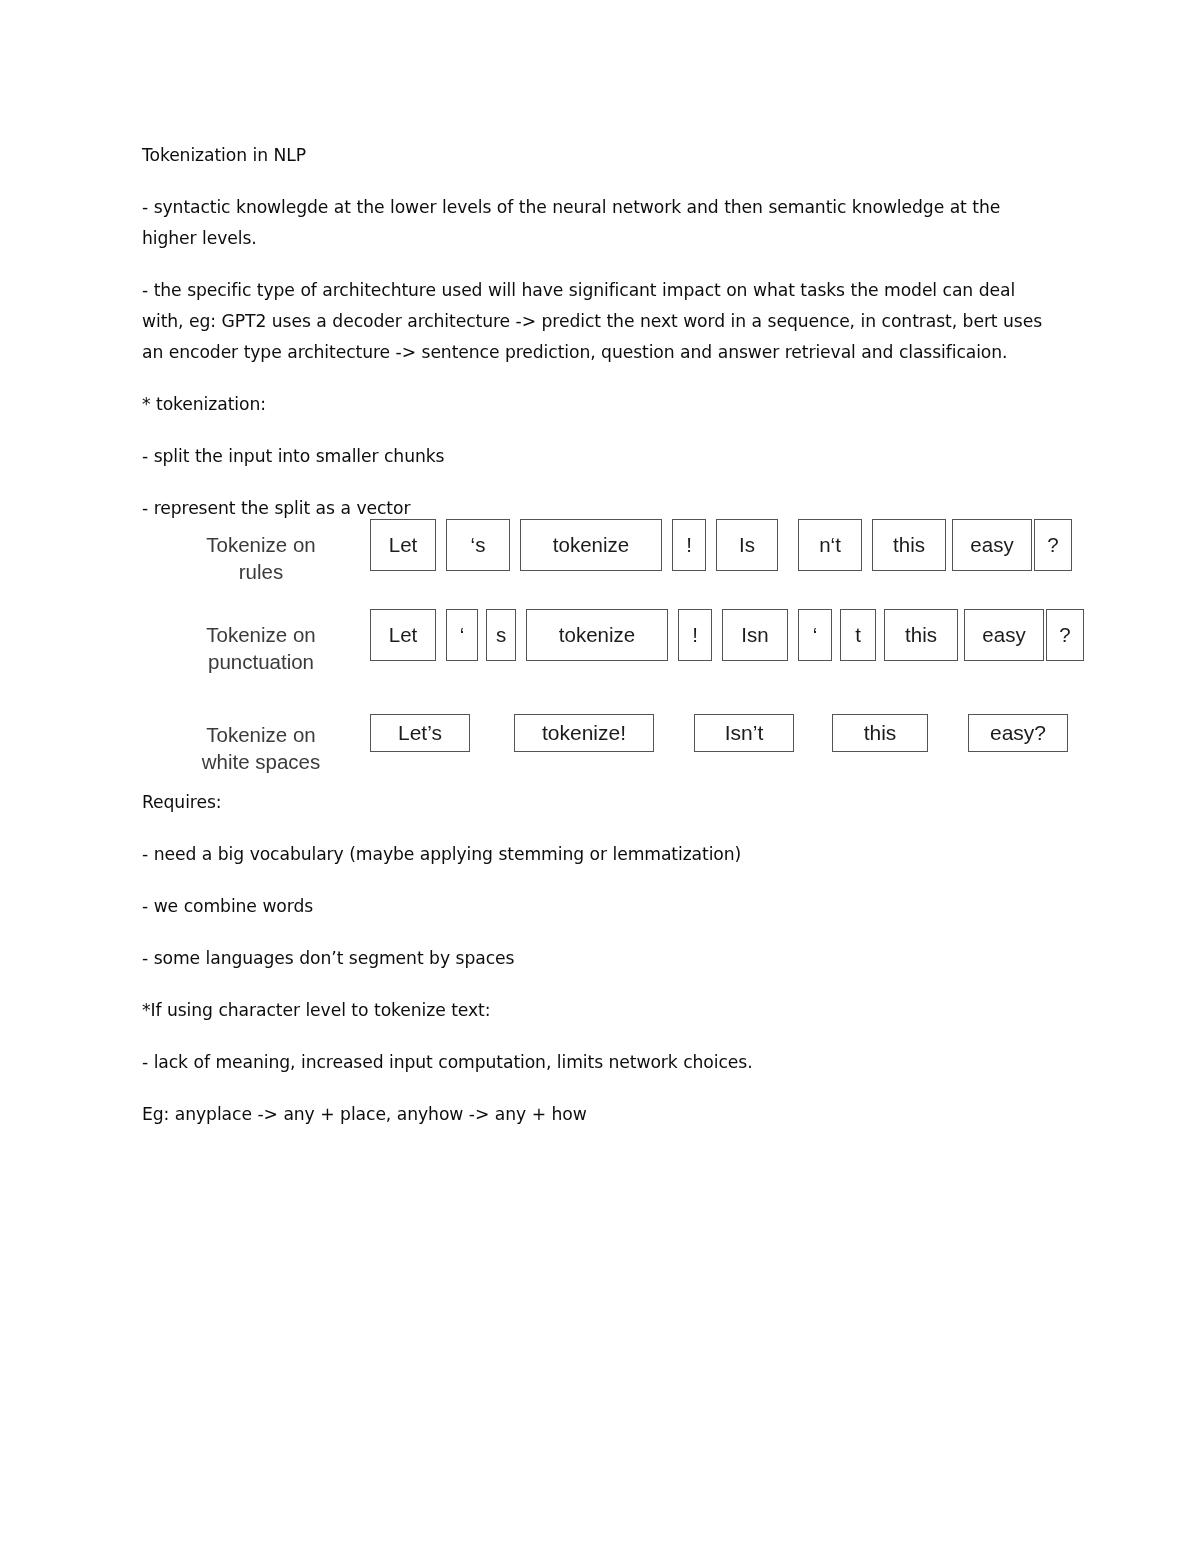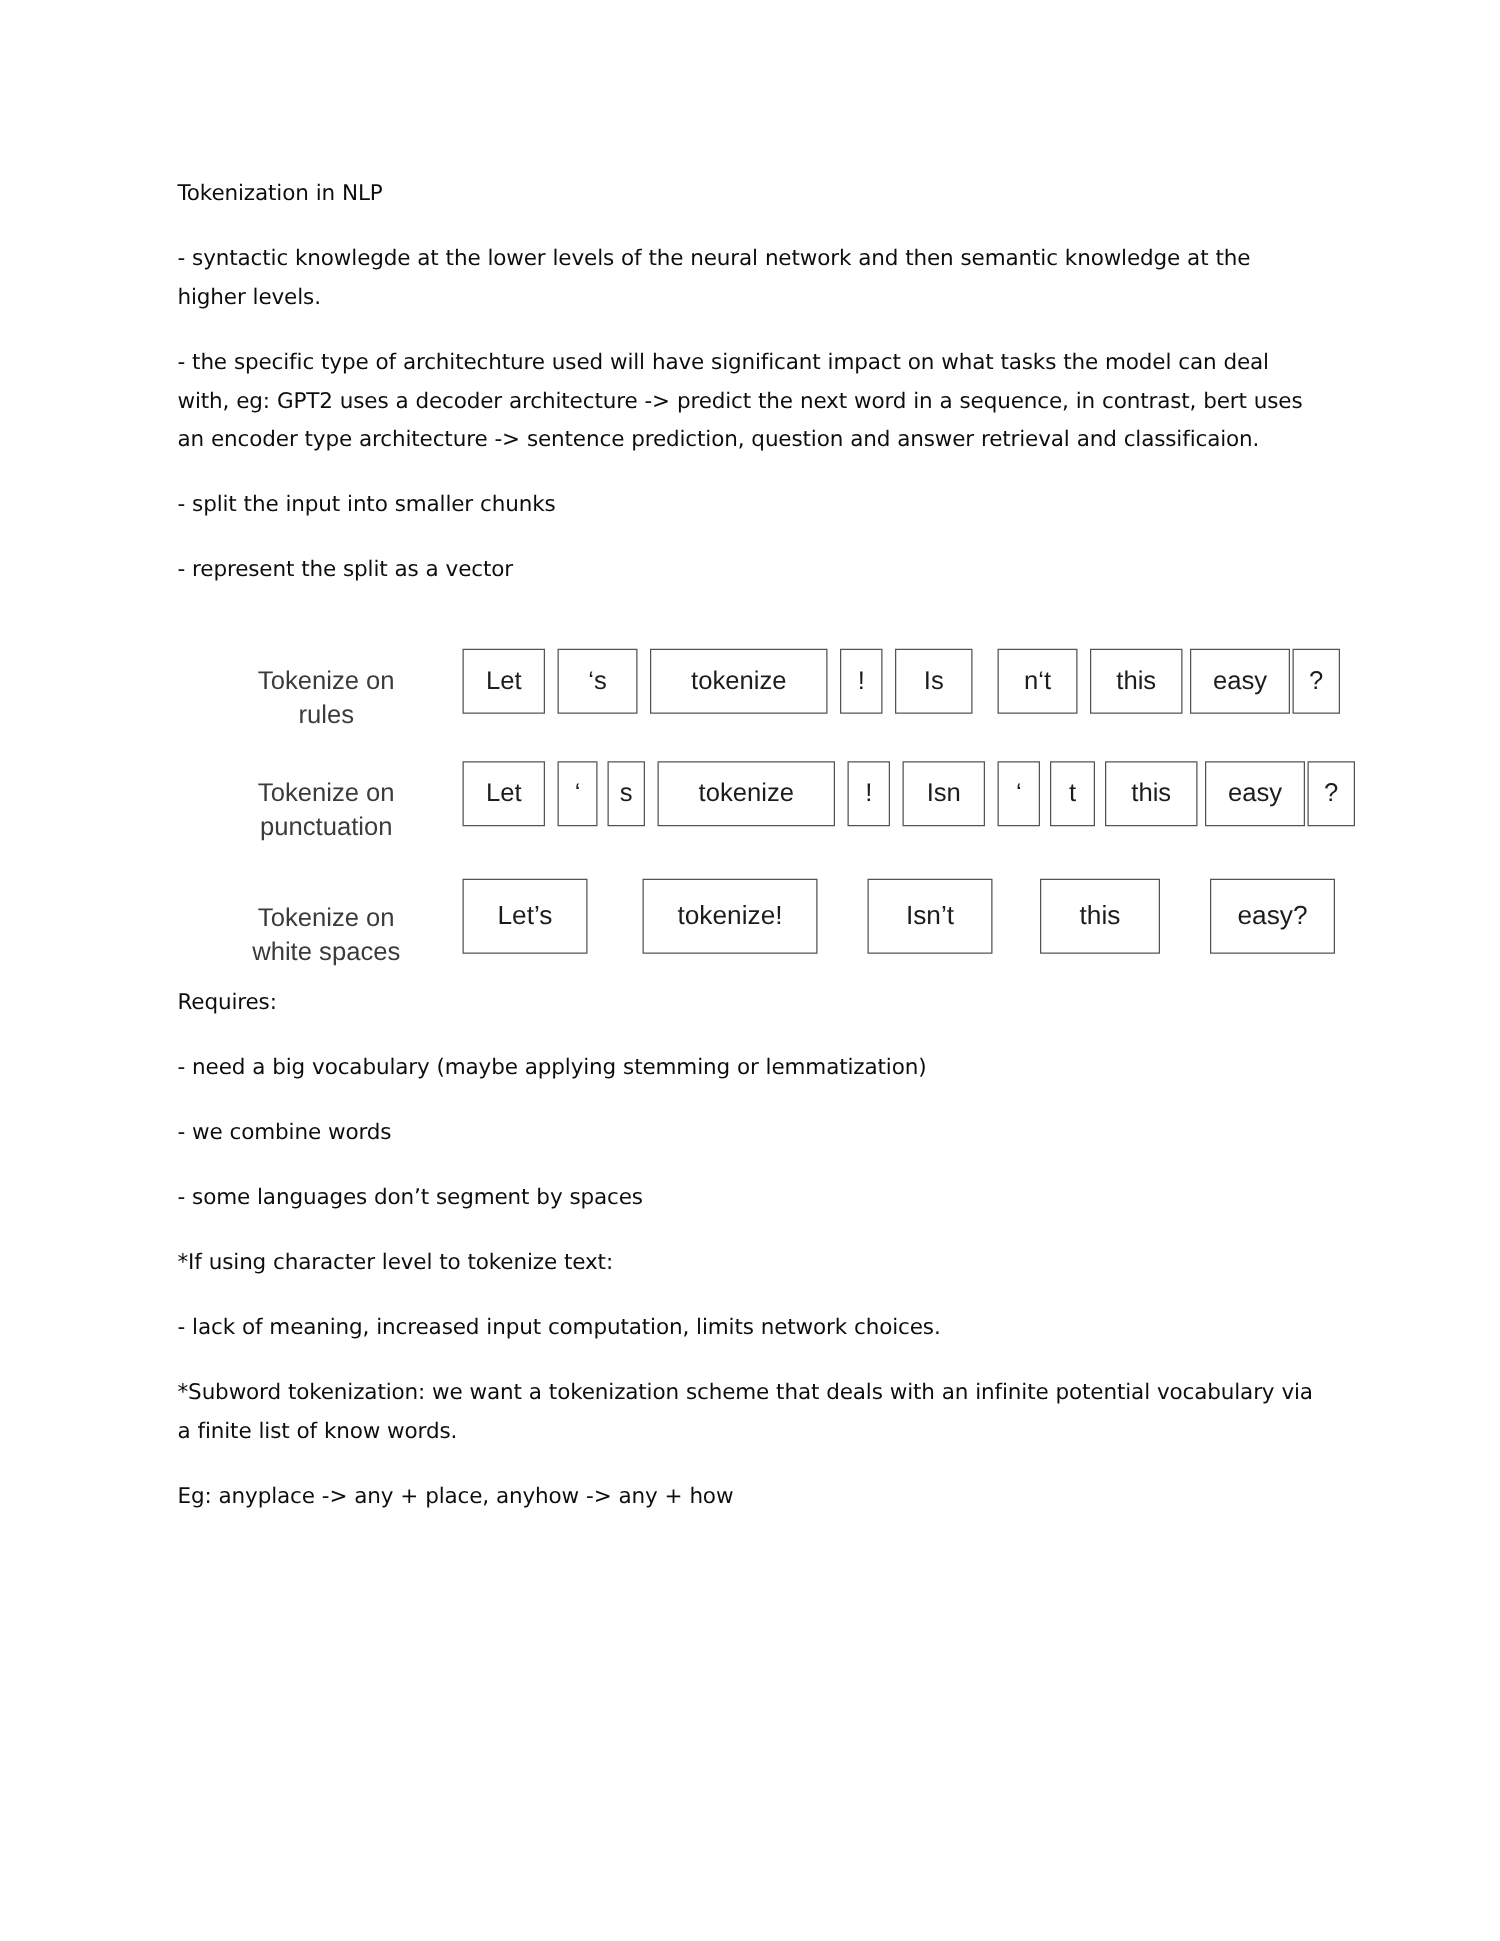--- a/index.html
+++ b/index.html
@@ -92,33 +92,34 @@
     display: flex;
     align-items: center;
     justify-content: center;
     font-family: "Liberation Sans", sans-serif;
     font-size: 20.5px;
     color: #1c1c1c;
     white-space: nowrap;
     padding: 4px 6px;
   }
   .r3 .token-box {
-    height: 60px;
+    height: 38px;
     font-size: 21px;
   }
 </style>
 </head>
 <body>
 
 <div class="page">
 
   <div class="doc-body" id="upper-text">
       <p class="para">Tokenization in NLP</p>
       <p class="para">- syntactic knowlegde at the lower levels of the neural network and then semantic knowledge at the higher levels.</p>
       <p class="para">- the specific type of architechture used will have significant impact on what tasks the model can deal with, eg: GPT2 uses a decoder architecture -&gt; predict the next word in a  sequence, in contrast, bert uses an encoder type architecture -&gt; sentence prediction, question and answer retrieval and classificaion.</p>
+      <p class="para">* tokenization:</p>
       <p class="para">- split the input into smaller chunks</p>
       <p class="para">- represent the split as a vector</p>
     </div>
 
   <div class="diagram" id="diagram">
       <div class="diag-row r1">
         <div class="diag-label">
           <span class="lbl-line">Tokenize on</span>
           <span class="lbl-line">rules</span>
         </div>
@@ -168,17 +169,16 @@
       </div>
     </div>
 
   <div class="doc-body" style="top:787px;" id="lower-text">
       <p class="para">Requires:</p>
       <p class="para">- need a big vocabulary (maybe applying stemming or lemmatization)</p>
       <p class="para">- we combine words</p>
       <p class="para">- some languages don’t segment by spaces</p>
       <p class="para">*If using character level to tokenize text:</p>
       <p class="para">- lack of meaning, increased input computation, limits network choices.</p>
-      <p class="para">*Subword tokenization: we want a tokenization scheme that deals with an infinite potential vocabulary via a finite list of know words.</p>
       <p class="para">Eg: anyplace -&gt; any + place, anyhow -&gt; any + how</p>
     </div>
 
 </div>
 
 </body></html>

